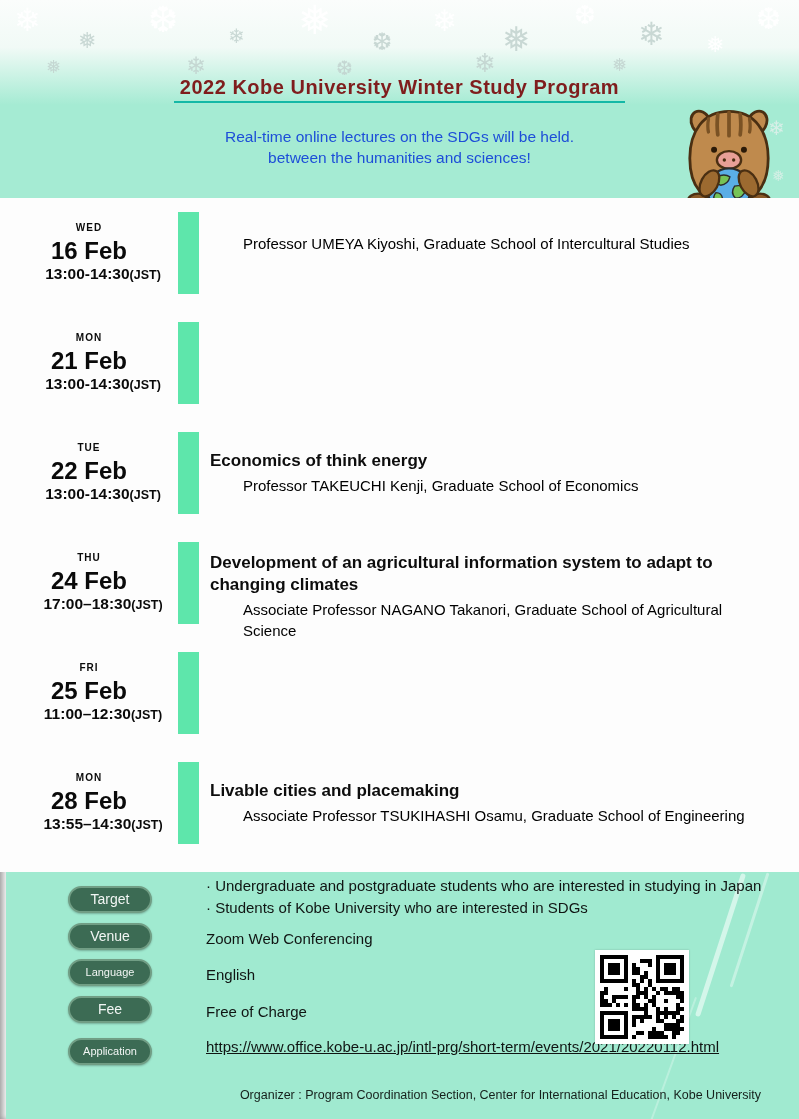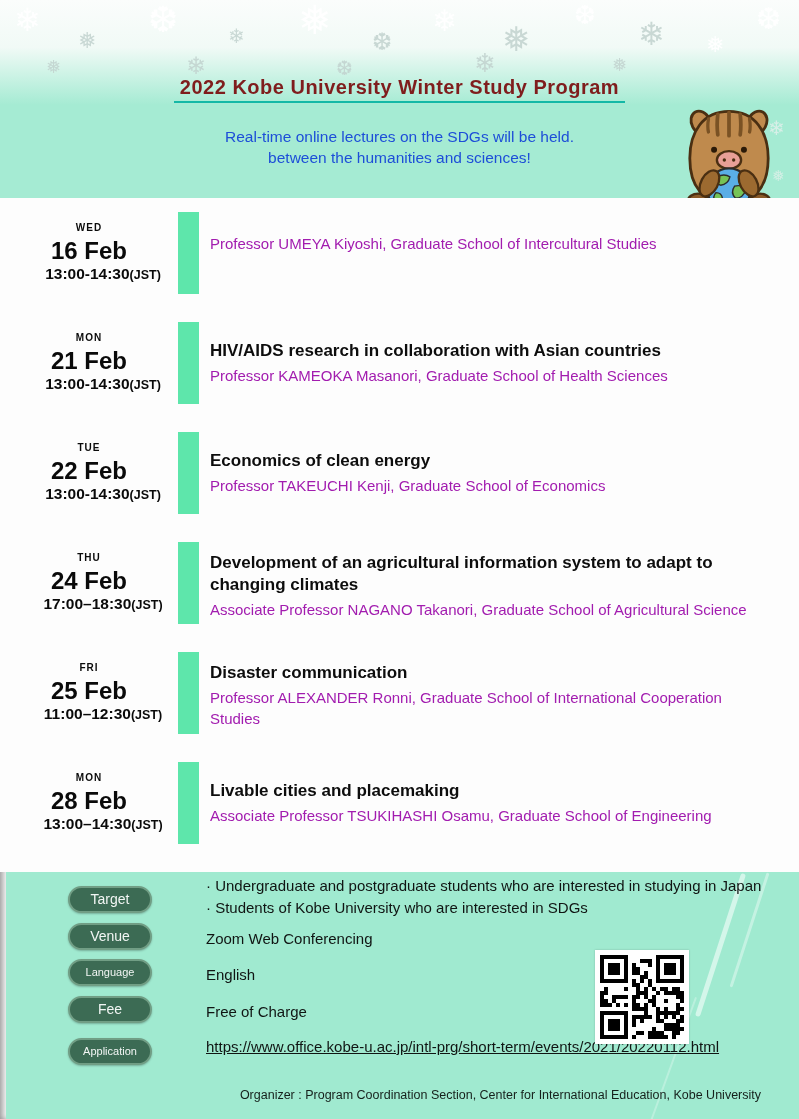--- a/index.html
+++ b/index.html
@@ -25,21 +25,21 @@
   .schedule{position:absolute;top:198px;left:0;width:799px;height:674px;background:#fdfdfd;padding-top:12px;box-sizing:border-box;}
   .event{position:relative;height:110px;display:flex;}
   .date-col{width:178px;text-align:center;padding-top:12px;box-sizing:border-box;color:#0a0a0a;}
   .day{font-size:10px;font-weight:bold;letter-spacing:1px;}
   .date{font-size:24px;font-weight:bold;margin-top:4px;}
   .time{font-size:15.5px;font-weight:bold;white-space:nowrap;margin-left:28px;}
   .tz{font-size:12.5px;font-weight:bold;}
   .bar{width:21px;height:82px;background:#5ee6ab;margin-top:2px;flex:0 0 21px;}
   .ev-content{margin-left:11px;padding-top:20px;width:565px;box-sizing:border-box;}
   .ev-title{font-size:17px;font-weight:bold;line-height:22px;color:#0d0d0d;}
-  .ev-speaker{font-size:15px;line-height:21px;color:#a21caf;margin-top:3px;}
+  .ev-speaker{font-size:15px;line-height:21px;color:#000000;margin-top:3px;margin-left:33px;}
   
   .footer{position:absolute;top:872px;left:0;width:799px;height:247px;background:#a0ead0;margin-left:6px;}
   .streak{position:absolute;background:rgba(255,255,255,.55);border-radius:3px;}
   .pill{position:absolute;left:62px;width:84px;height:27px;border-radius:14px;
     background:#3c6b54;border:2px solid #719e85;color:#f2f6f4;text-align:center;
     box-sizing:border-box;line-height:23px;font-size:14px;box-shadow:0 1px 2px rgba(0,0,0,.25);}
   .pill.small{font-size:11px;}
   .info-text{position:absolute;left:200px;font-size:15px;color:#101513;line-height:22px;}
   .url{text-decoration:underline;color:#101513;cursor:pointer;}
   .qr-box{position:absolute;left:589px;top:78px;width:94px;height:94px;background:#fff;
@@ -130,35 +130,31 @@
       </div>
     </div>
 
     <div class="event">
       <div class="date-col">
         <div class="day">MON</div>
         <div class="date">21 Feb</div>
         <div class="time"><span>13:00-14:30</span><span class="tz">(JST)</span></div>
       </div>
       <div class="bar"></div>
-      <div class="ev-content">
-        <div class="ev-title">HIV/AIDS research in collaboration with Asian countries</div>
-        <div class="ev-speaker">Professor KAMEOKA Masanori, Graduate School of Health Sciences</div>
-      </div>
     </div>
 
     <div class="event">
       <div class="date-col">
         <div class="day">TUE</div>
         <div class="date">22 Feb</div>
         <div class="time"><span>13:00-14:30</span><span class="tz">(JST)</span></div>
       </div>
       <div class="bar"></div>
       <div class="ev-content">
-        <div class="ev-title">Economics of clean energy</div>
+        <div class="ev-title">Economics of think energy</div>
         <div class="ev-speaker">Professor TAKEUCHI Kenji, Graduate School of Economics</div>
       </div>
     </div>
 
     <div class="event">
       <div class="date-col">
         <div class="day">THU</div>
         <div class="date">24 Feb</div>
         <div class="time"><span>17:00–18:30</span><span class="tz">(JST)</span></div>
       </div>
@@ -169,31 +165,27 @@
       </div>
     </div>
 
     <div class="event">
       <div class="date-col">
         <div class="day">FRI</div>
         <div class="date">25 Feb</div>
         <div class="time"><span>11:00–12:30</span><span class="tz">(JST)</span></div>
       </div>
       <div class="bar"></div>
-      <div class="ev-content" style="padding-top:12px;">
-        <div class="ev-title">Disaster communication</div>
-        <div class="ev-speaker">Professor ALEXANDER Ronni, Graduate School of International Cooperation Studies</div>
-      </div>
     </div>
 
     <div class="event">
       <div class="date-col">
         <div class="day">MON</div>
         <div class="date">28 Feb</div>
-        <div class="time"><span>13:00–14:30</span><span class="tz">(JST)</span></div>
+        <div class="time"><span>13:55–14:30</span><span class="tz">(JST)</span></div>
       </div>
       <div class="bar"></div>
       <div class="ev-content">
         <div class="ev-title">Livable cities and placemaking</div>
         <div class="ev-speaker">Associate Professor TSUKIHASHI Osamu, Graduate School of Engineering</div>
       </div>
     </div>
 
   </div>
 

